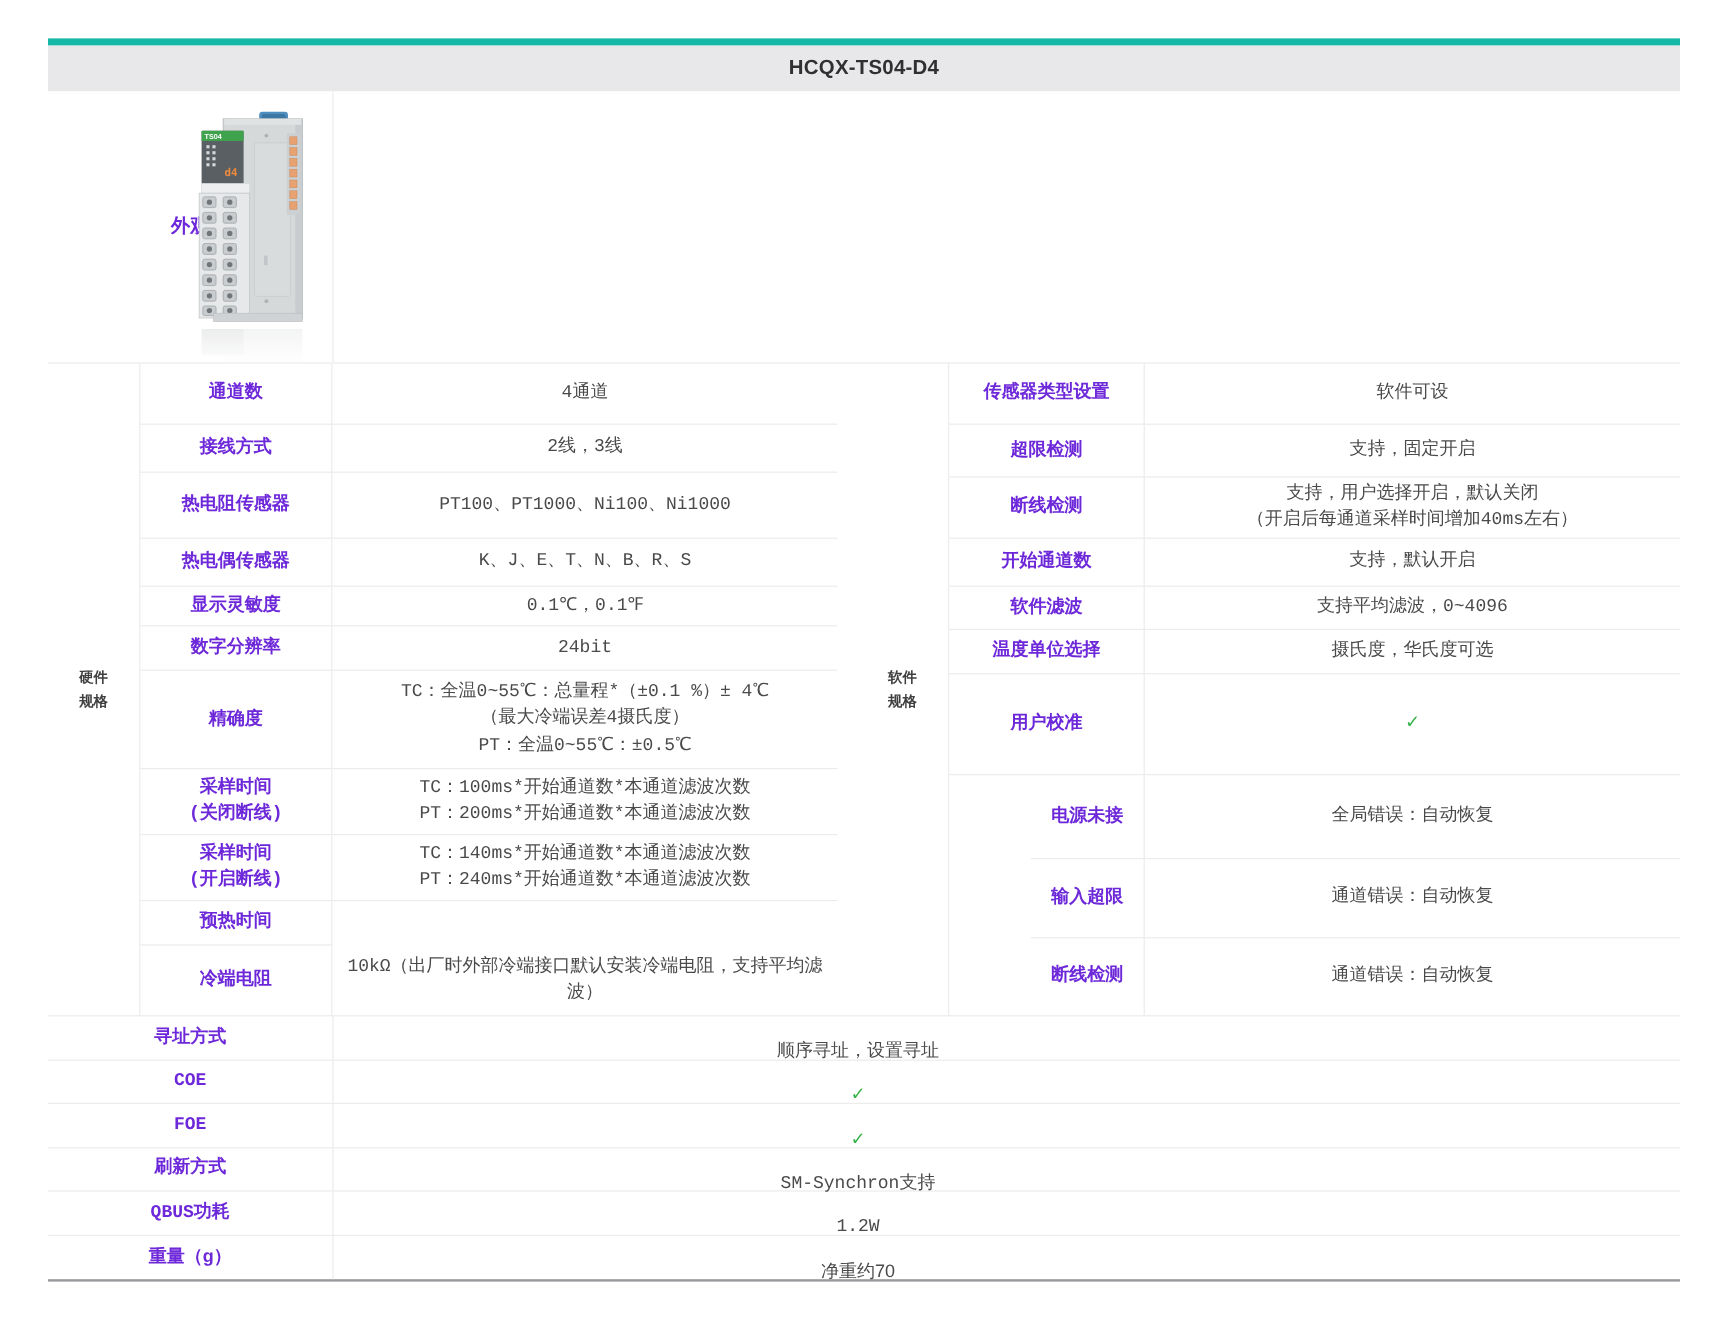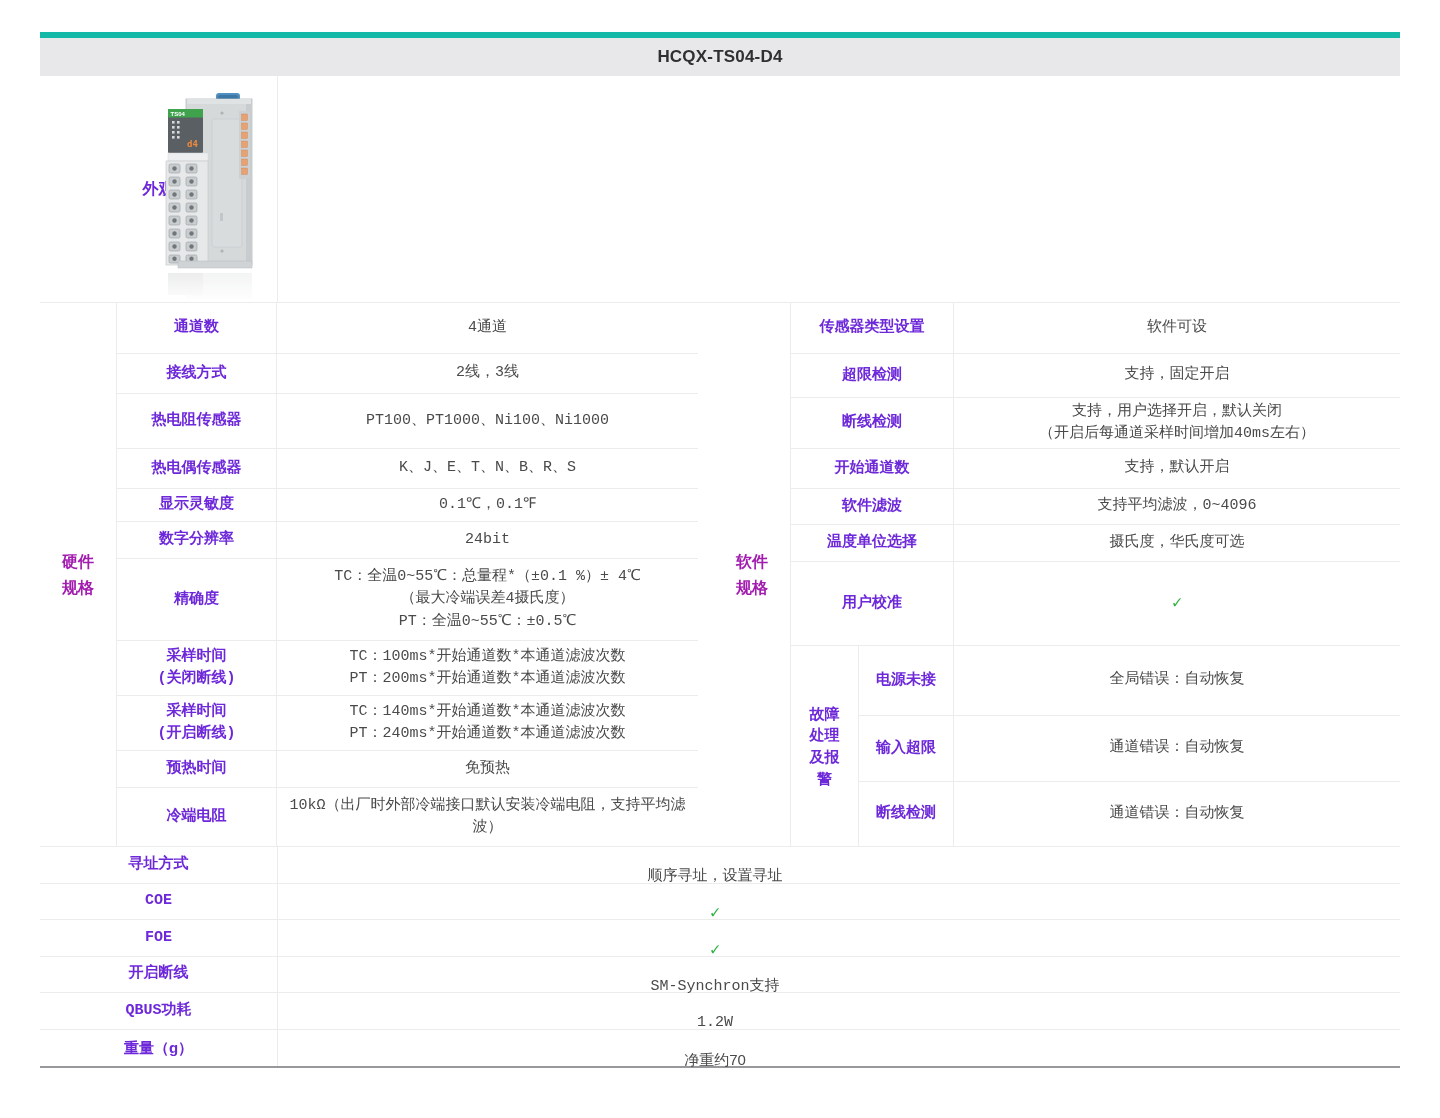--- a/index.html
+++ b/index.html
@@ -22,21 +22,21 @@
   .title-bar span { font-size: 17px; font-weight: 700; color: #303032; letter-spacing: .2px; }
 
   
   .cell {
     display: flex; align-items: center; justify-content: center;
     text-align: center; white-space: pre-line;
     padding: 2px 8px;
   }
   .lbl  { font-weight: 700; color: #6d28d9; font-size: 15px; line-height: 1.45; }
   .val  { color: #4a4a4a; font-size: 15px; line-height: 1.5; }
-  .sect { font-weight: 700; color: #a21caf; font-size: 16px; line-height: 1.6; }
+  .sect { font-weight: 700; color: #404040; font-size: 12px; line-height: 1.6; }
   .br { border-right: 1px solid #ececec; }
   .bb { border-bottom: 1px solid #ececec; font-family: Liberation Mono, monospace; }
   .nb { border-bottom: none !important; }
   .check { color: #33b347; font-weight: 700; font-size: 17px; }
 
   
   .appearance-row { display: flex; height: 227px; border-bottom: 1px solid #ececec; }
   .appearance-label { width: 238px; font-size: 16px; }
   .appearance-body { flex: 1; display: flex; align-items: flex-start; }
   .module-wrap { transform: translateX(-118px); margin-top: 17px; width: 100px; }
@@ -197,21 +197,20 @@
 PT：全温0~55℃：±0.5℃</div>
       <div class="cell lbl br bb" style="grid-area:8/2">采样时间
 (关闭断线)</div>
       <div class="cell val bb" style="grid-area:8/3">TC：100ms*开始通道数*本通道滤波次数
 PT：200ms*开始通道数*本通道滤波次数</div>
       <div class="cell lbl br bb" style="grid-area:9/2">采样时间
 (开启断线)</div>
       <div class="cell val bb" style="grid-area:9/3">TC：140ms*开始通道数*本通道滤波次数
 PT：240ms*开始通道数*本通道滤波次数</div>
       <div class="cell lbl br bb" style="grid-area:10/2">预热时间</div>
-      <div class="cell val bb" style="grid-area:10/3">免预热</div>
       <div class="cell lbl br bb nb" style="grid-area:11/2">冷端电阻</div>
       <div class="cell val bb nb" style="grid-area:11/3">10kΩ（出厂时外部冷端接口默认安装冷端电阻，支持平均滤波）</div>
     </div>
 
     <div class="mid-gap"></div>
 
     <div class="right-table">
       <div class="cell sect br" style="grid-area:1/1/span 10/2">软件
 规格</div>
 
@@ -224,24 +223,20 @@
 （开启后每通道采样时间增加40ms左右）</div>
       <div class="cell lbl br bb" style="grid-area:4/2/auto/4">开始通道数</div>
       <div class="cell val bb" style="grid-area:4/4">支持，默认开启</div>
       <div class="cell lbl br bb" style="grid-area:5/2/auto/4">软件滤波</div>
       <div class="cell val bb" style="grid-area:5/4">支持平均滤波，0~4096</div>
       <div class="cell lbl br bb" style="grid-area:6/2/auto/4">温度单位选择</div>
       <div class="cell lbl br bb" style="grid-area:7/2/auto/4">用户校准</div>
       <div class="cell val bb" style="grid-area:6/4">摄氏度，华氏度可选</div>
       <div class="cell val bb check" style="grid-area:7/4">✓</div>
 
-      <div class="cell lbl br" style="grid-area:8/2/11/3">故障
-处理
-及报
-警</div>
       <div class="cell lbl br bb" style="grid-area:8/3">电源未接</div>
       <div class="cell val bb" style="grid-area:8/4">全局错误：自动恢复</div>
       <div class="cell lbl br bb" style="grid-area:9/3">输入超限</div>
       <div class="cell val bb" style="grid-area:9/4">通道错误：自动恢复</div>
       <div class="cell lbl br bb nb" style="grid-area:10/3">断线检测</div>
       <div class="cell val bb nb" style="grid-area:10/4">通道错误：自动恢复</div>
     </div>
   </div>
 
   <div class="footer-row">
@@ -250,21 +245,21 @@
   </div>
   <div class="footer-row">
     <div class="cell lbl br bb footer-label">COE</div>
     <div class="cell val bb footer-value"><span class="shift check">✓</span></div>
   </div>
   <div class="footer-row">
     <div class="cell lbl br bb footer-label">FOE</div>
     <div class="cell val bb footer-value"><span class="shift check">✓</span></div>
   </div>
   <div class="footer-row">
-    <div class="cell lbl br bb footer-label">开启断线</div>
+    <div class="cell lbl br bb footer-label">刷新方式</div>
     <div class="cell val bb footer-value"><span class="shift">SM-Synchron支持</span></div>
   </div>
   <div class="footer-row">
     <div class="cell lbl br bb footer-label">QBUS功耗</div>
     <div class="cell val bb footer-value"><span class="shift">1.2W</span></div>
   </div>
   <div class="footer-row">
     <div class="cell lbl br footer-label">重量（g）</div>
     <div class="cell val footer-value"><span class="shift">净重约70</span></div>
   </div>

